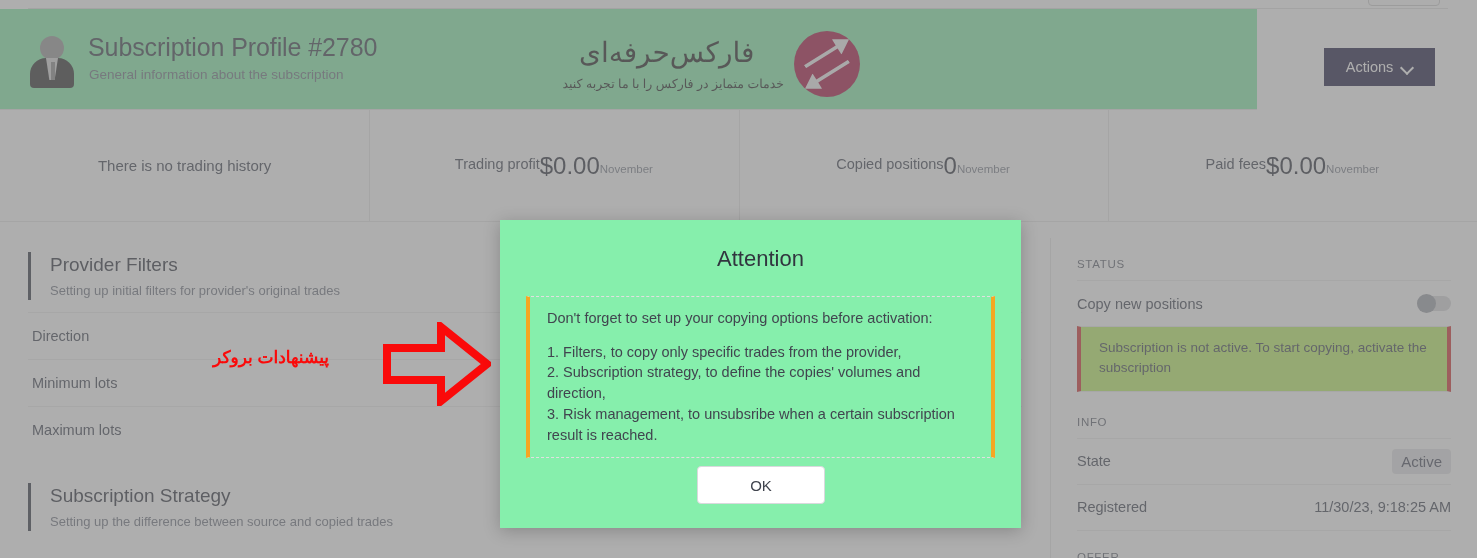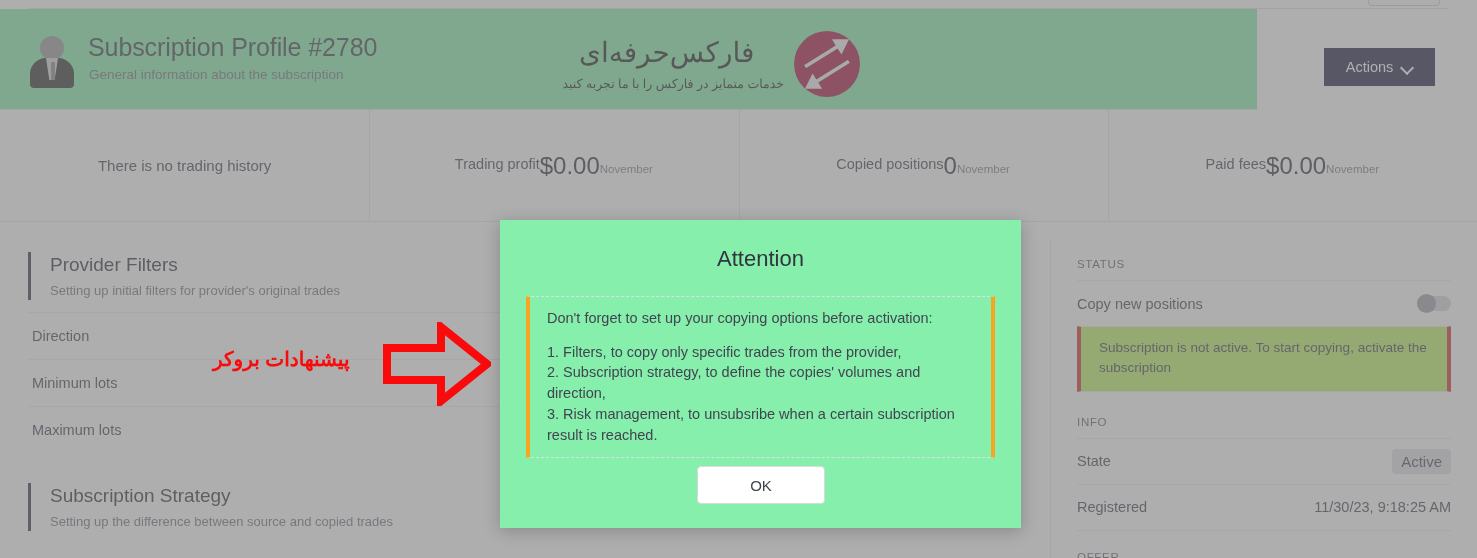--- a/index.html
+++ b/index.html
@@ -215,21 +215,21 @@
     margin-bottom: 4px;
   }
   .badge {
     background: #e3e3e6; color: #44485a;
     border-radius: 4px; padding: 4px 9px; font-size: 15px;
   }
 
   
   .annot-text {
     position: absolute; left: 213px; top: 347px;
-    font-size: 20px; font-weight: 700; color: #fa0a0a;
+    font-size: 17px; font-weight: 700; color: #fa0a0a;
     direction: rtl; z-index: 70; white-space: nowrap;
   }
   .annot-arrow { position: absolute; left: 383px; top: 322px; z-index: 70; }
 
   
   .modal {
     position: absolute; left: 472px; top: 220px;
     width: 521px; height: 308px;
     background: #86efac;
     box-shadow: 0 3px 16px rgba(0,0,0,0.22);

